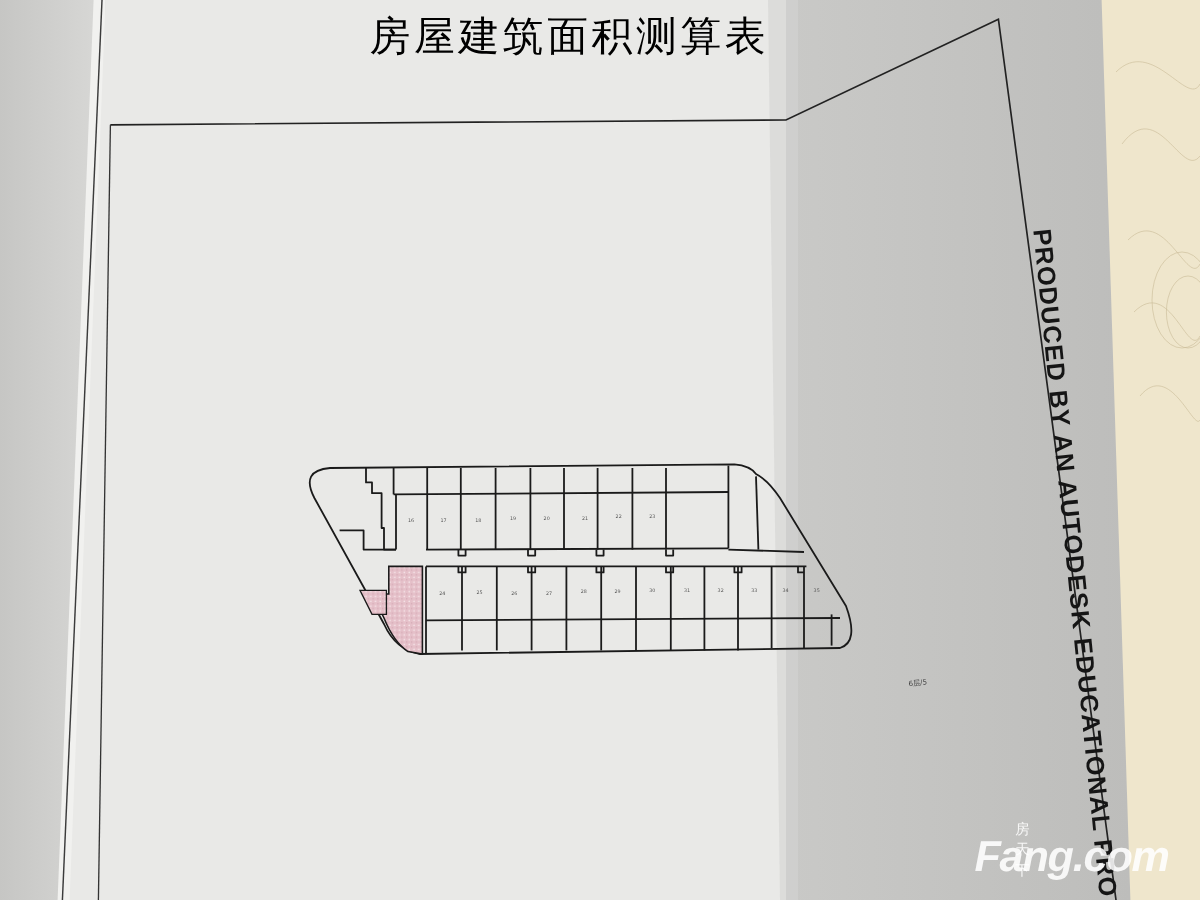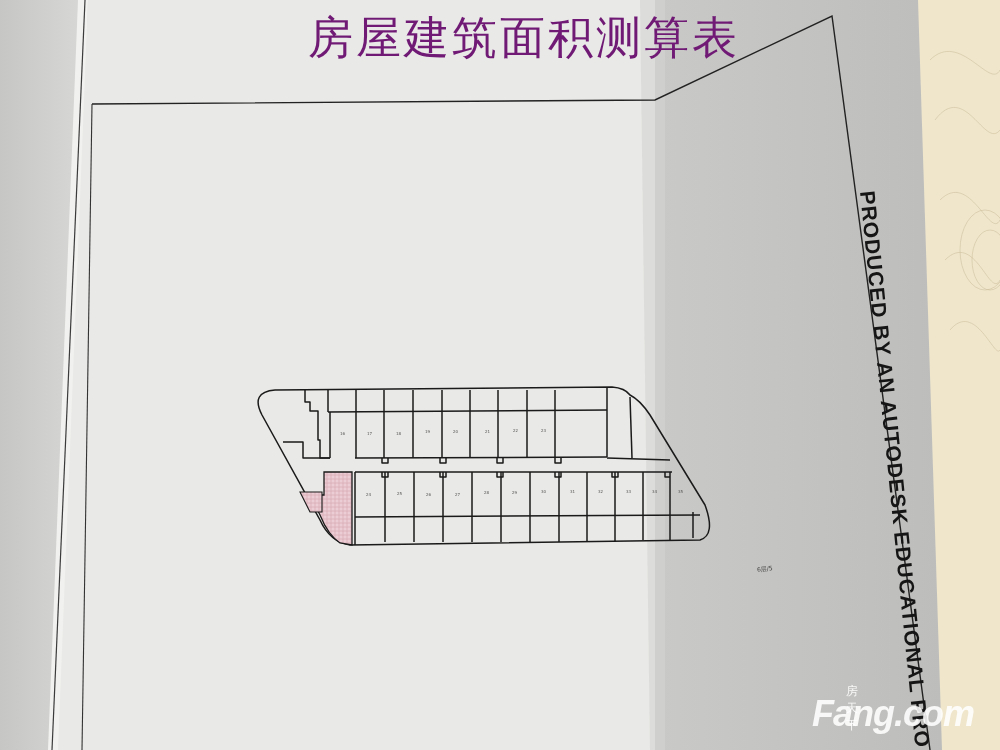--- a/index.html
+++ b/index.html
@@ -5,21 +5,21 @@
   html, body { margin: 0; padding: 0; }
   body {
     width: 1000px; height: 750px; overflow: hidden; position: relative;
     background: #b9b9b7;
     font-family: "DejaVu Sans", sans-serif;
   }
   .layer { position: absolute; left: 0; top: 0; width: 1000px; height: 750px; }
   .title {
     position: absolute; left: 308px; top: 8px;
     font-family: Liberation Serif, serif;
-    font-size: 45px; letter-spacing: 3px; color: #701a75;
+    font-size: 34px; letter-spacing: 3px; color: #000000;
     white-space: nowrap;
   }
   .vert-text {
     position: absolute; left: 855px; top: 192px;
     transform-origin: 0 0;
     transform: rotate(84.3deg) translate(0, -24px);
     font-family: "Liberation Sans", sans-serif;
     font-weight: bold; font-size: 21px; letter-spacing: 1px;
     color: #151515; white-space: nowrap;
   }

